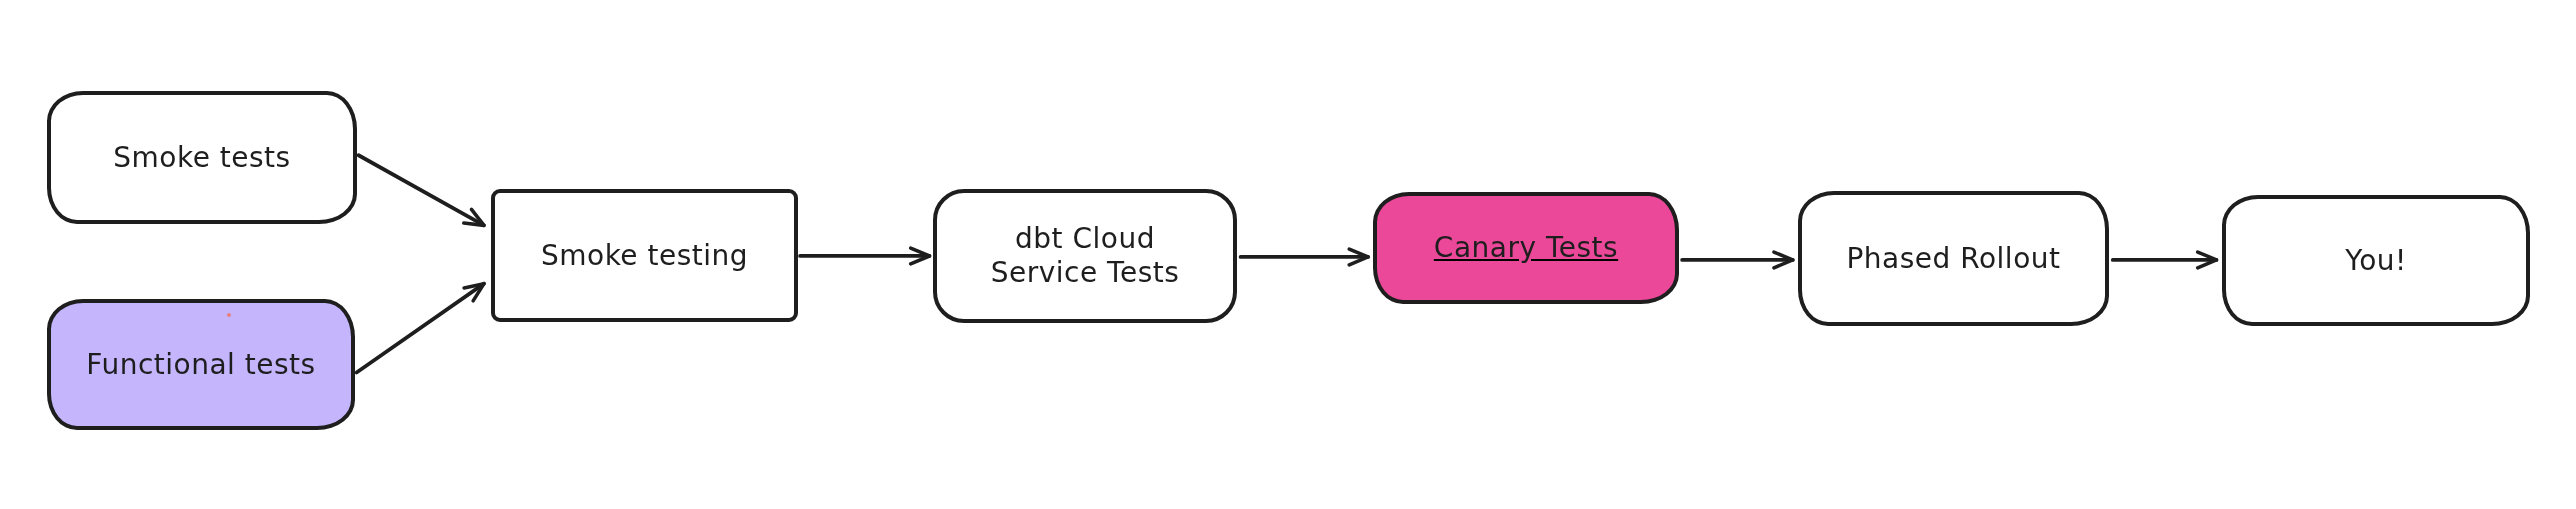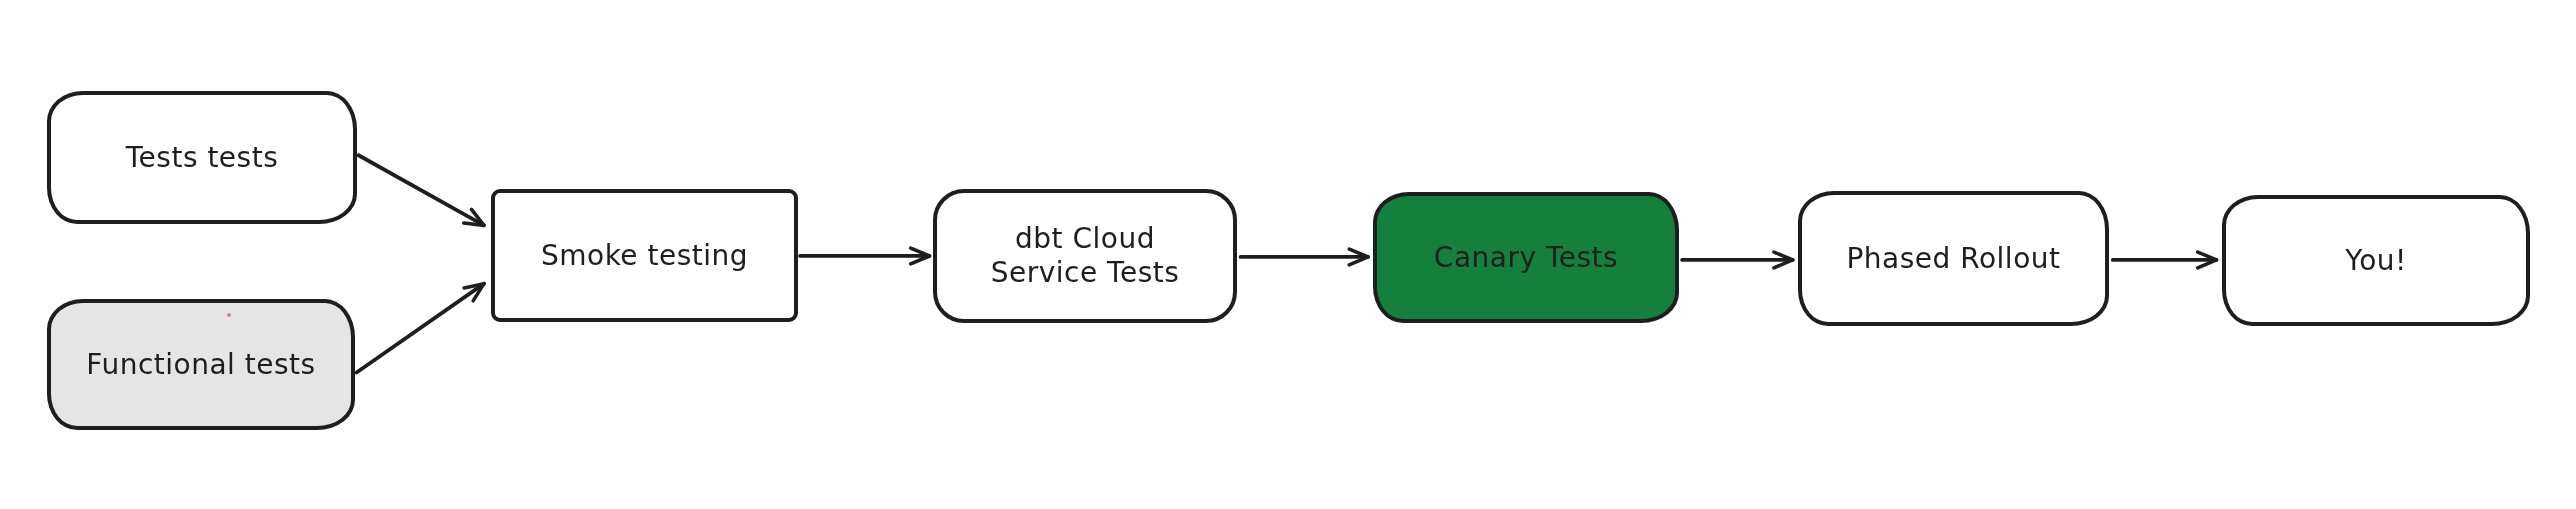--- a/index.html
+++ b/index.html
@@ -64,33 +64,33 @@
         <line x1="361" y1="377" x2="490" y2="287" stroke="#1e1e1e" stroke-width="3.8" stroke-linecap="round" marker-end="url(#ah)"></line>
         <line x1="810" y1="259" x2="941" y2="259" stroke="#1e1e1e" stroke-width="3.8" stroke-linecap="round" marker-end="url(#ah)"></line>
         <line x1="1256" y1="260" x2="1385" y2="260" stroke="#1e1e1e" stroke-width="3.8" stroke-linecap="round" marker-end="url(#ah)"></line>
         <line x1="1703" y1="263" x2="1815" y2="263" stroke="#1e1e1e" stroke-width="3.8" stroke-linecap="round" marker-end="url(#ah)"></line>
         <line x1="2139" y1="263" x2="2244" y2="263" stroke="#1e1e1e" stroke-width="3.8" stroke-linecap="round" marker-end="url(#ah)"></line>
       </g>
   </svg>
 
   <div id="nodes">
       <div class="node" style="left: 47px; top: 91px; width: 310px; height: 133px; border-color: rgb(30, 30, 30); background: rgb(255, 255, 255);">
-        <span class="node-label" style="color: rgb(30, 30, 30);">Tests tests</span>
+        <span class="node-label" style="color: rgb(30, 30, 30);">Smoke tests</span>
       </div>
-      <div class="node" style="left: 47px; top: 299px; width: 308px; height: 131px; border-color: rgb(30, 30, 30); background: #e5e5e5;">
+      <div class="node" style="left: 47px; top: 299px; width: 308px; height: 131px; border-color: rgb(30, 30, 30); background: #c4b5fd;">
         <span class="node-label" style="color: rgb(30, 30, 30);">Functional tests</span>
       </div>
       <div class="node" style="left: 491px; top: 189px; width: 307px; height: 133px; border-color: rgb(30, 30, 30); background: rgb(255, 255, 255); border-radius: 9px;">
         <span class="node-label" style="color: rgb(30, 30, 30);">Smoke testing</span>
       </div>
       <div class="node" style="left: 933px; top: 189px; width: 304px; height: 134px; border-color: rgb(30, 30, 30); background: rgb(255, 255, 255); border-radius: 31px;">
         <span class="node-label" style="color: rgb(30, 30, 30);">dbt Cloud
 Service Tests</span>
       </div>
-      <div class="node" style="left: 1373px; top: 192px; width: 306px; height: 131px; border-color: rgb(30, 30, 30); background: #15803d;">
+      <div class="node" style="left: 1373px; top: 192px; width: 306px; height: 112px; border-color: rgb(30, 30, 30); background: #ec4899; text-decoration: underline;">
         <span class="node-label" style="color: rgb(30, 30, 30);">Canary Tests</span>
       </div>
       <div class="node" style="left: 1798px; top: 191px; width: 311px; height: 135px; border-color: rgb(30, 30, 30); background: rgb(255, 255, 255);">
         <span class="node-label" style="color: rgb(30, 30, 30); text-align: right;">Phased Rollout</span>
       </div>
       <div class="node" style="left: 2222px; top: 195px; width: 308px; height: 131px; border-color: rgb(30, 30, 30); background: rgb(255, 255, 255);">
         <span class="node-label" style="color: rgb(30, 30, 30);">You!</span>
       </div>
     </div>
 

